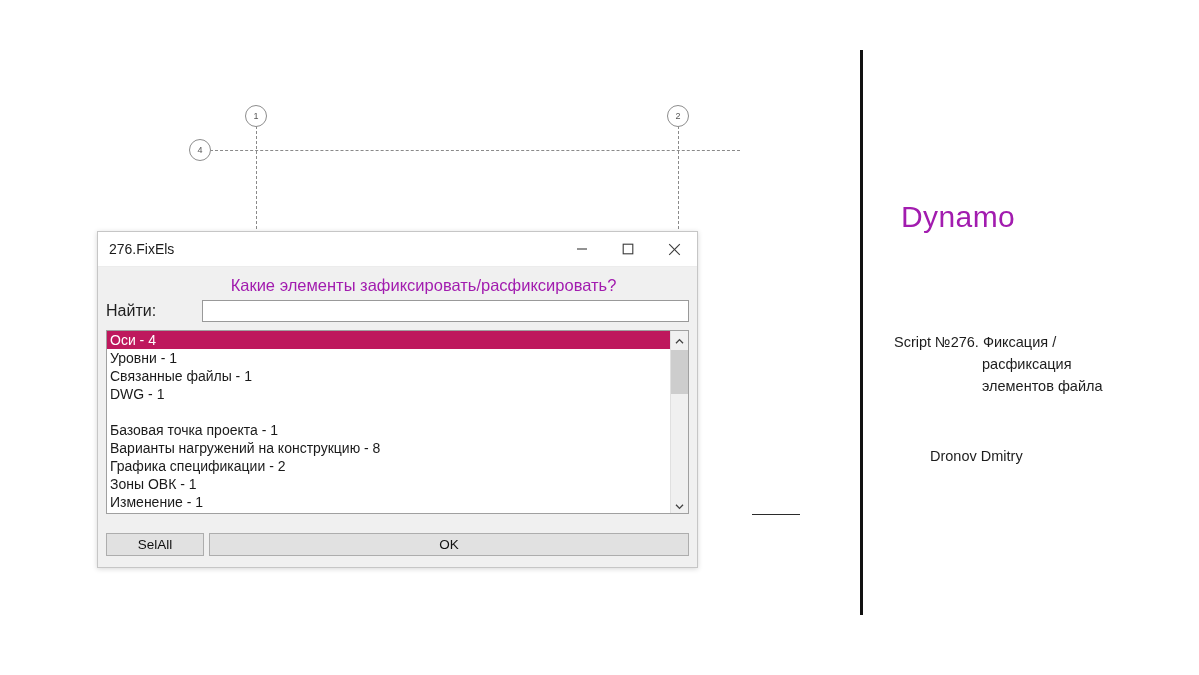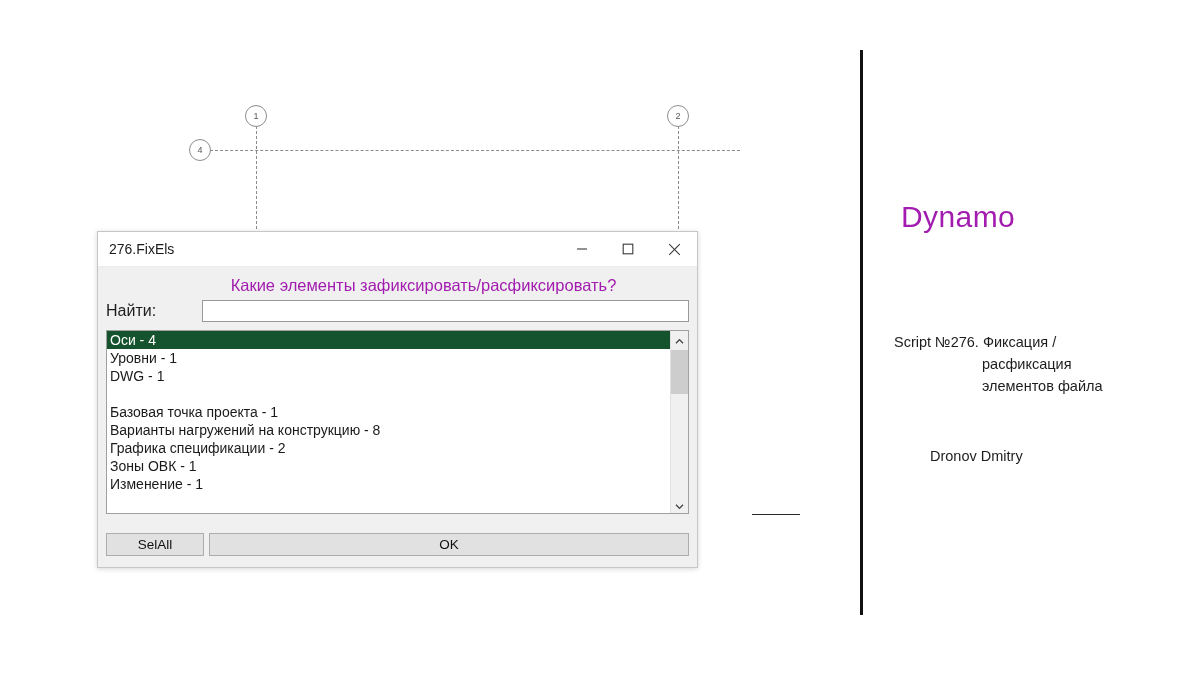--- a/index.html
+++ b/index.html
@@ -203,21 +203,21 @@
   .list-item {
     height: 18px;
     line-height: 18px;
     font-size: 14px;
     color: #1a1a1a;
     padding-left: 3px;
     white-space: nowrap;
     overflow: hidden;
   }
   .list-item.selected {
-    background: #14532d;
+    background: #be185d;
     color: #ffffff;
   }
   .list-item.blank { color: transparent; }
 
   #scrollbar {
     width: 17px;
     flex: none;
     background: #f0f0f0;
     border-left: 1px solid #e0e0e0;
     position: relative;
@@ -345,20 +345,21 @@
 
     <div id="search-row">
       <div id="search-label">Найти:</div>
       <input id="search-input" type="text" value="" style="">
     </div>
 
     <div id="list-wrap">
       <div id="list-box">
         <div class="list-item selected">Оси - 4</div>
         <div class="list-item">Уровни - 1</div>
+        <div class="list-item">Связанные файлы - 1</div>
         <div class="list-item">DWG - 1</div>
         <div class="list-item blank"></div>
         <div class="list-item">Базовая точка проекта - 1</div>
         <div class="list-item">Варианты нагружений на конструкцию - 8</div>
         <div class="list-item">Графика спецификации - 2</div>
         <div class="list-item">Зоны ОВК - 1</div>
         <div class="list-item">Изменение - 1</div>
       </div>
 
       <div id="scrollbar">

